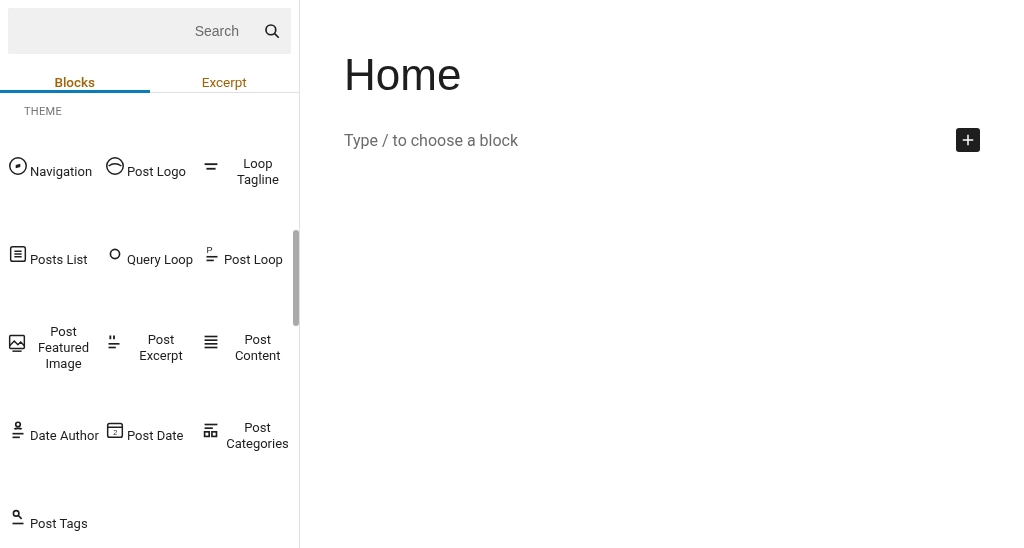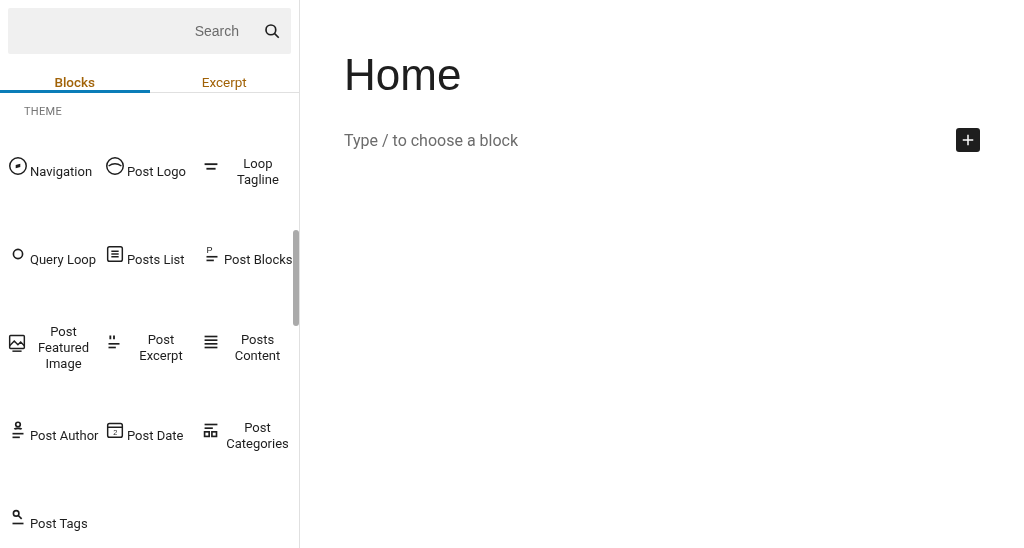--- a/index.html
+++ b/index.html
@@ -201,49 +201,49 @@
           <svg width="22" height="22" viewBox="0 0 24 24" stroke="#1e1e1e" stroke-width="2">
               <line x1="5" y1="10" x2="19" y2="10"></line>
               <line x1="7" y1="15" x2="17" y2="15"></line>
             </svg>
         </span>
         <span class="block-label">Loop Tagline</span>
       </div>
 
       <div class="block-item">
         <span class="block-icon">
-          <svg width="22" height="22" viewBox="0 0 24 24" fill="none" stroke="#1e1e1e" stroke-width="1.8">
-              <path d="M7 12a5 5 0 1 1 5 5 5 5 0 1 1 5-5"></path>
-            </svg>
-        </span>
-        <span class="block-label">Query Loop</span>
-      </div>
-
-      <div class="block-item">
-        <span class="block-icon">
           <svg width="22" height="22" viewBox="0 0 24 24" fill="none" stroke="#1e1e1e" stroke-width="1.6">
               <rect x="4" y="4" width="16" height="16" rx="2"></rect>
               <line x1="8" y1="9" x2="16" y2="9"></line>
               <line x1="8" y1="12" x2="16" y2="12"></line>
               <line x1="8" y1="15" x2="16" y2="15"></line>
             </svg>
         </span>
         <span class="block-label">Posts List</span>
       </div>
 
+      <div class="block-item">
+        <span class="block-icon">
+          <svg width="22" height="22" viewBox="0 0 24 24" fill="none" stroke="#1e1e1e" stroke-width="1.8">
+              <path d="M7 12a5 5 0 1 1 5 5 5 5 0 1 1 5-5"></path>
+            </svg>
+        </span>
+        <span class="block-label">Query Loop</span>
+      </div>
+
 
       <div class="block-item">
         <span class="block-icon">
           <svg width="22" height="22" viewBox="0 0 24 24" fill="none" stroke="#1e1e1e" stroke-width="1.8">
               <text x="6" y="11" font-size="10" font-family="sans-serif" fill="#1e1e1e" stroke="none">P</text>
               <line x1="6" y1="15" x2="18" y2="15"></line>
               <line x1="6" y1="19" x2="14" y2="19"></line>
             </svg>
         </span>
-        <span class="block-label">Post Blocks</span>
+        <span class="block-label">Post Loop</span>
       </div>
 
       <div class="block-item">
         <span class="block-icon">
           <svg width="22" height="22" viewBox="0 0 24 24" fill="none" stroke="#1e1e1e" stroke-width="1.6">
               <rect x="4" y="5" width="16" height="14" rx="1"></rect>
               <path d="M4 16l5-5 4 4 3-3 4 4"></path>
               <line x1="7" y1="22" x2="17" y2="22"></line>
             </svg>
         </span>
@@ -263,33 +263,33 @@
 
       <div class="block-item">
         <span class="block-icon">
           <svg width="22" height="22" viewBox="0 0 24 24" stroke="#1e1e1e" stroke-width="1.8">
               <line x1="5" y1="6" x2="19" y2="6"></line>
               <line x1="5" y1="10" x2="19" y2="10"></line>
               <line x1="5" y1="14" x2="19" y2="14"></line>
               <line x1="5" y1="18" x2="19" y2="18"></line>
             </svg>
         </span>
-        <span class="block-label">Posts Content</span>
+        <span class="block-label">Post Content</span>
       </div>
 
       <div class="block-item">
         <span class="block-icon">
           <svg width="22" height="22" viewBox="0 0 24 24" fill="none" stroke="#1e1e1e" stroke-width="1.8">
               <circle cx="12" cy="6" r="2.5"></circle>
               <path d="M8 11c1-1 7-1 8 0"></path>
               <line x1="6" y1="16" x2="18" y2="16"></line>
               <line x1="6" y1="20" x2="14" y2="20"></line>
             </svg>
         </span>
-        <span class="block-label">Post Author</span>
+        <span class="block-label">Date Author</span>
       </div>
 
       <div class="block-item">
         <span class="block-icon">
           <svg width="22" height="22" viewBox="0 0 24 24" fill="none" stroke="#1e1e1e" stroke-width="1.6">
               <rect x="4" y="5" width="16" height="15" rx="2"></rect>
               <line x1="4" y1="9" x2="20" y2="9"></line>
               <text x="10" y="17" font-size="8" font-family="sans-serif" fill="#1e1e1e" stroke="none">2</text>
             </svg>
         </span>

